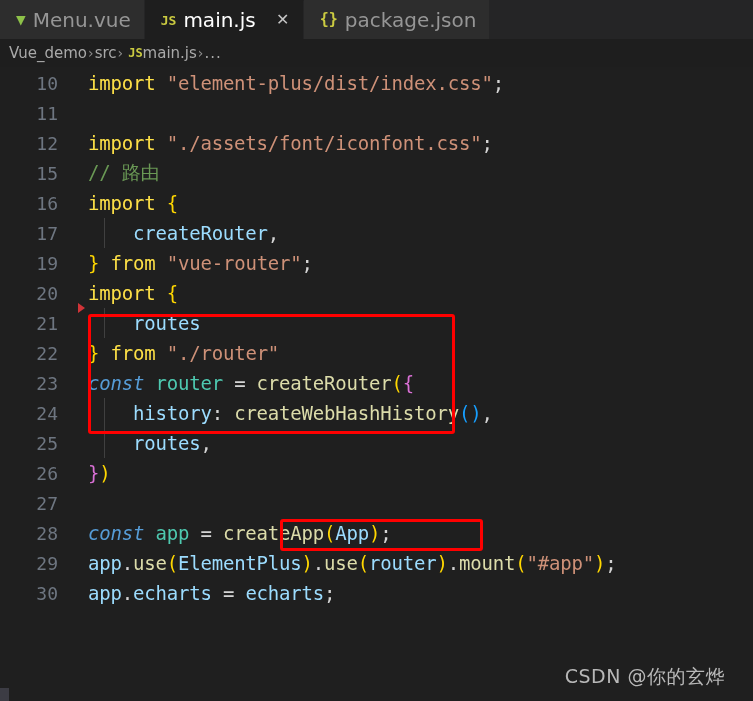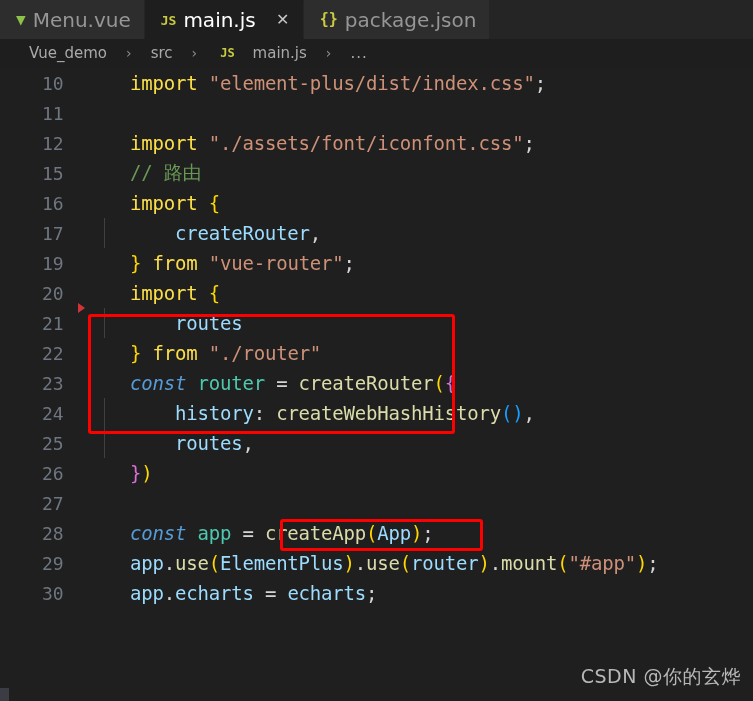--- a/index.html
+++ b/index.html
@@ -61,22 +61,22 @@
     font-family: "DejaVu Sans", sans-serif;
   }
   .tabbar-filler { flex: 1; background: #252526; }
 
   
   .breadcrumb {
     height: 28px;
     background: #1e1e1e;
     display: flex;
     align-items: center;
-    padding-left: 29px;
-    gap: 18px;
+    padding-left: 9px;
+    gap: 0;
     color: #a9a9a9;
     font-size: 15px;
     white-space: nowrap;
   }
   .breadcrumb .sep { color: #8c8c8c; font-size: 14px; padding: 0 1px; }
   .breadcrumb .bjs {
     color: #cbcb41; font-weight: bold; font-size: 12px;
     font-family: "DejaVu Sans Mono", monospace;
     margin-left: 4px;
   }
@@ -97,27 +97,26 @@
   }
   .row {
     height: 30px;
     display: flex;
     align-items: center;
     position: relative;
   }
   .lineno {
     width: 72px;
     flex: 0 0 72px;
-    text-align: left;
+    text-align: right;
     padding-right: 14px;
     color: #6e7681;
     font-size: 18px;
     font-family: "DejaVu Sans Mono", monospace;
     user-select: none;
-    margin-left: 42px;
   }
   .ltext {
     white-space: pre;
     color: #d4d4d4;
     padding-left: 16px;
     font-size: 19px;
     letter-spacing: -0.2px;
   }
 
   
@@ -163,21 +162,21 @@
   .leftbar {
     position: absolute;
     left: 0; top: 621px;
     width: 9px; height: 39px;
     background: #3c3c44;
   }
 
   
   .watermark {
     position: absolute;
-    right: 12px;
+    right: 28px;
     bottom: 11px;
     color: #b8b8b8;
     font-size: 19px;
     font-family: "DejaVu Sans", "Liberation Sans", sans-serif;
     letter-spacing: 0.5px;
     white-space: nowrap;
   }
 </style>
 </head>
 <body>

